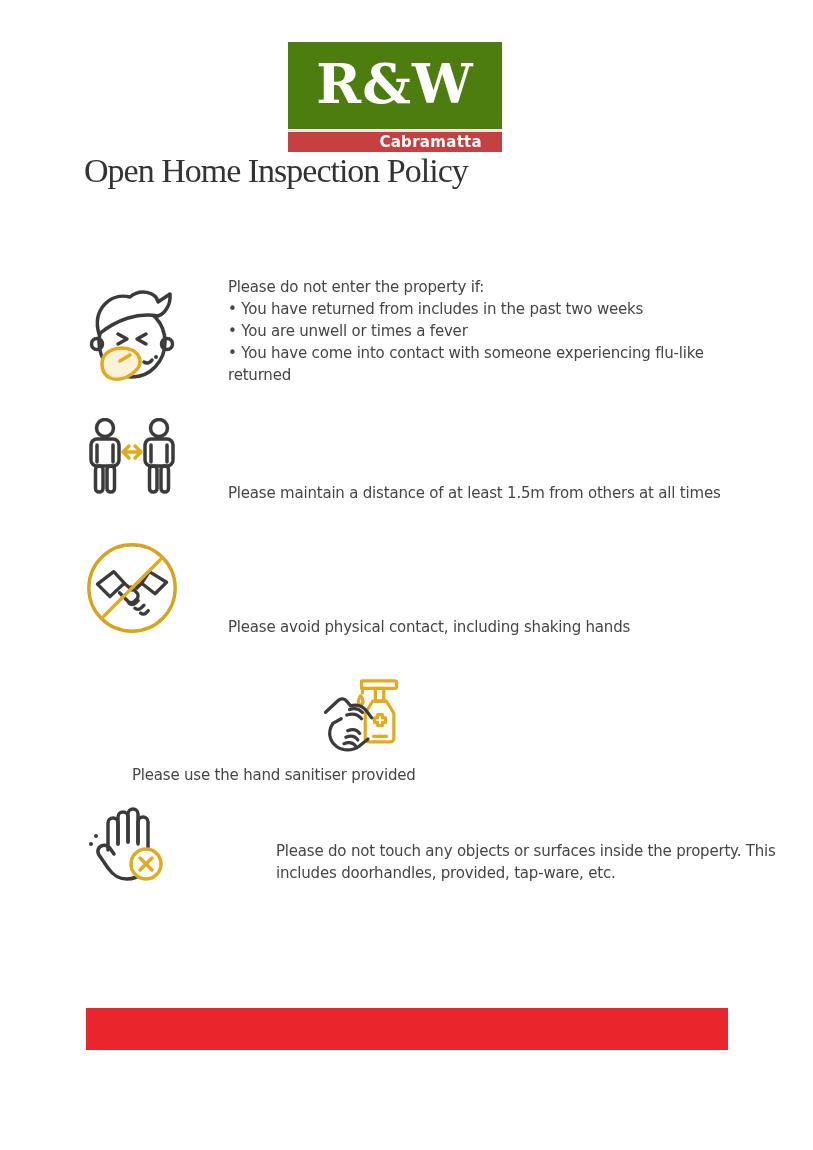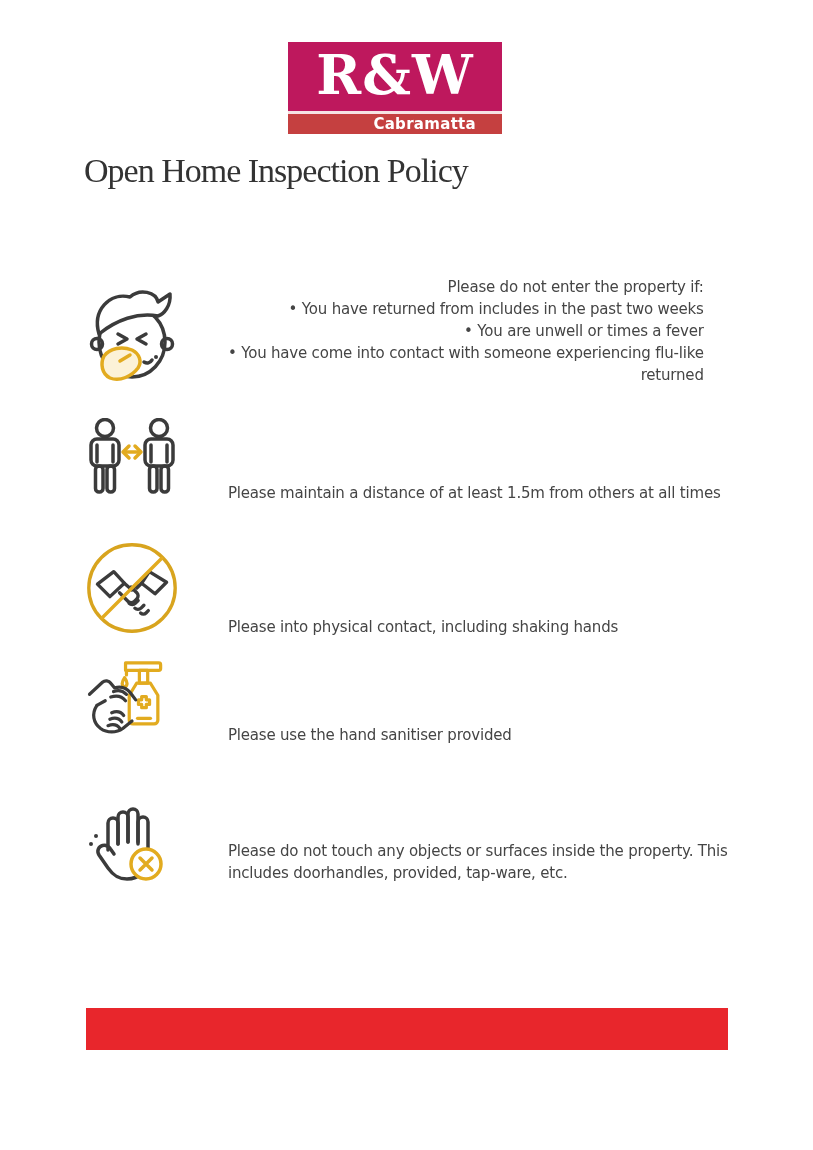--- a/index.html
+++ b/index.html
@@ -8,22 +8,22 @@
     width: 813px;
     height: 1150px;
     background: #ffffff;
     overflow: hidden;
     font-family: "DejaVu Sans", sans-serif;
   }
 
   
   .logo { position: absolute; left: 288px; top: 42px; width: 214px; }
   .logo-main {
-    height: 69px;
-    background: #be185d;
+    height: 87px;
+    background: #4d7c0f;
     display: flex; align-items: center; justify-content: center;
   }
   .logo-text {
     font-family: "DejaVu Serif", serif;
     font-weight: 700;
     font-size: 54px;
     color: #ffffff;
     letter-spacing: 1px;
     line-height: 1;
     padding-bottom: 3px;
@@ -32,21 +32,21 @@
   .logo-band {
     height: 20px;
     background: #C54040;
     text-align: right;
   }
   .logo-location {
     font-size: 15px;
     font-weight: 700;
     color: #ffffff;
     line-height: 20px;
-    padding-right: 26px;
+    padding-right: 20px;
     letter-spacing: 0.3px;
   }
 
   
   .title {
     position: absolute;
     left: 84px; top: 152px;
     margin: 0;
     font-size: 34px;
     font-weight: 400;
@@ -63,27 +63,27 @@
   }
   .text-cell {
     margin-left: 48px;
     color: #454545;
     font-size: 15px;
     line-height: 22px;
     letter-spacing: -0.2px;
   }
   .line { white-space: nowrap; }
 
-  .row1 { top: 270px; align-items: flex-start; text-align: right; }
+  .row1 { top: 270px; align-items: flex-start; }
   .row1 .icon-cell { margin-top: 14px; }
   .row1 .text-cell { margin-top: 6px; }
   .row2 { top: 418px; height: 86px; }
   .row3 { top: 538px; height: 100px; }
-  .row4 { top: 650px; height: 96px; }
-  .row5 { top: 792px; height: 92px; }
+  .row4 { top: 668px; height: 96px; flex-direction: column; }
+  .row5 { top: 792px; height: 92px; gap: 48px; }
 
   svg { display: block; }
   .stroke-dark { fill: none; stroke: #3B3B3B; stroke-width: 3.5; stroke-linecap: round; stroke-linejoin: round; }
   .stroke-yellow { fill: none; stroke: #E2AB1F; stroke-width: 3.5; stroke-linecap: round; stroke-linejoin: round; }
 
   
   .footer-bar {
     position: absolute;
     left: 86px; top: 1008px;
     width: 642px; height: 42px;
@@ -173,21 +173,21 @@
           <path d="M60,45 l-5,5"></path>
           <path d="M37,55 l9,9 a4.5,4.5 0 0 0 6.4,0 l2.6,-2.6 a4.5,4.5 0 0 0 0,-6.4 l-6,-6"></path>
           <path d="M47,66 a4.5,4.5 0 0 0 6.4,0 l3,-3"></path>
           <path d="M53,71 a4.5,4.5 0 0 0 6.4,0 l3,-3"></path>
           <path d="M59,76 a4,4 0 0 0 5.6,0 l2.4,-2.4"></path>
         </g>
         <line class="stroke-yellow" x1="19" y1="81" x2="81" y2="19"></line>
       </svg>
     </div>
     <div class="text-cell">
-      <div class="line">Please into physical contact, including shaking hands</div>
+      <div class="line">Please avoid physical contact, including shaking hands</div>
     </div>
   </div>
 
   <div class="row row4">
     <div class="icon-cell">
       <svg width="104" height="96" viewBox="0 0 104 96">
         <g class="stroke-yellow">
           <path d="M45,10 h36 a2,2 0 0 1 2,2 v4 a2,2 0 0 1 -2,2 h-36 z"></path>
           <path d="M46,18 v5"></path>
           <rect x="60" y="18" width="9" height="14"></rect>

